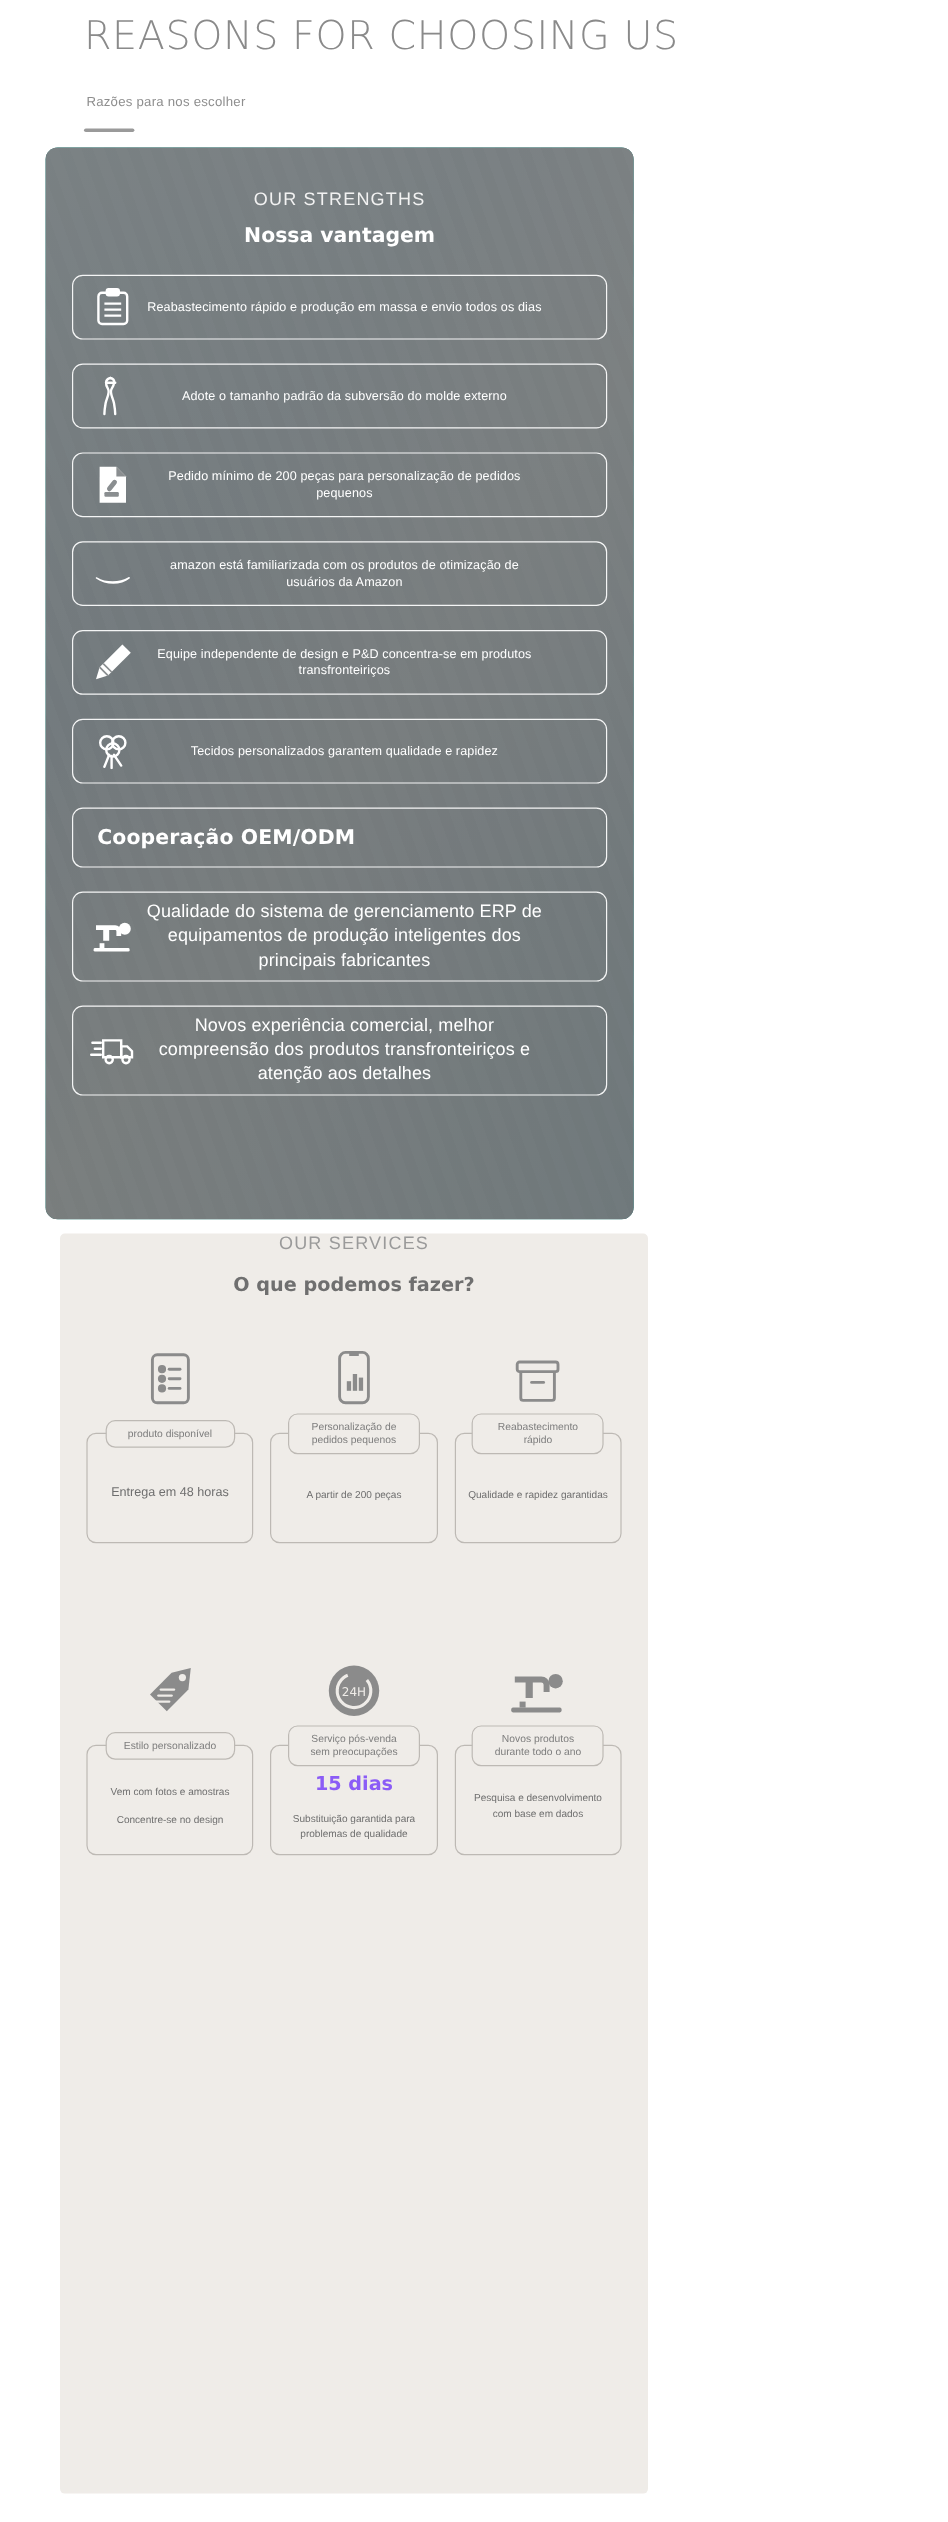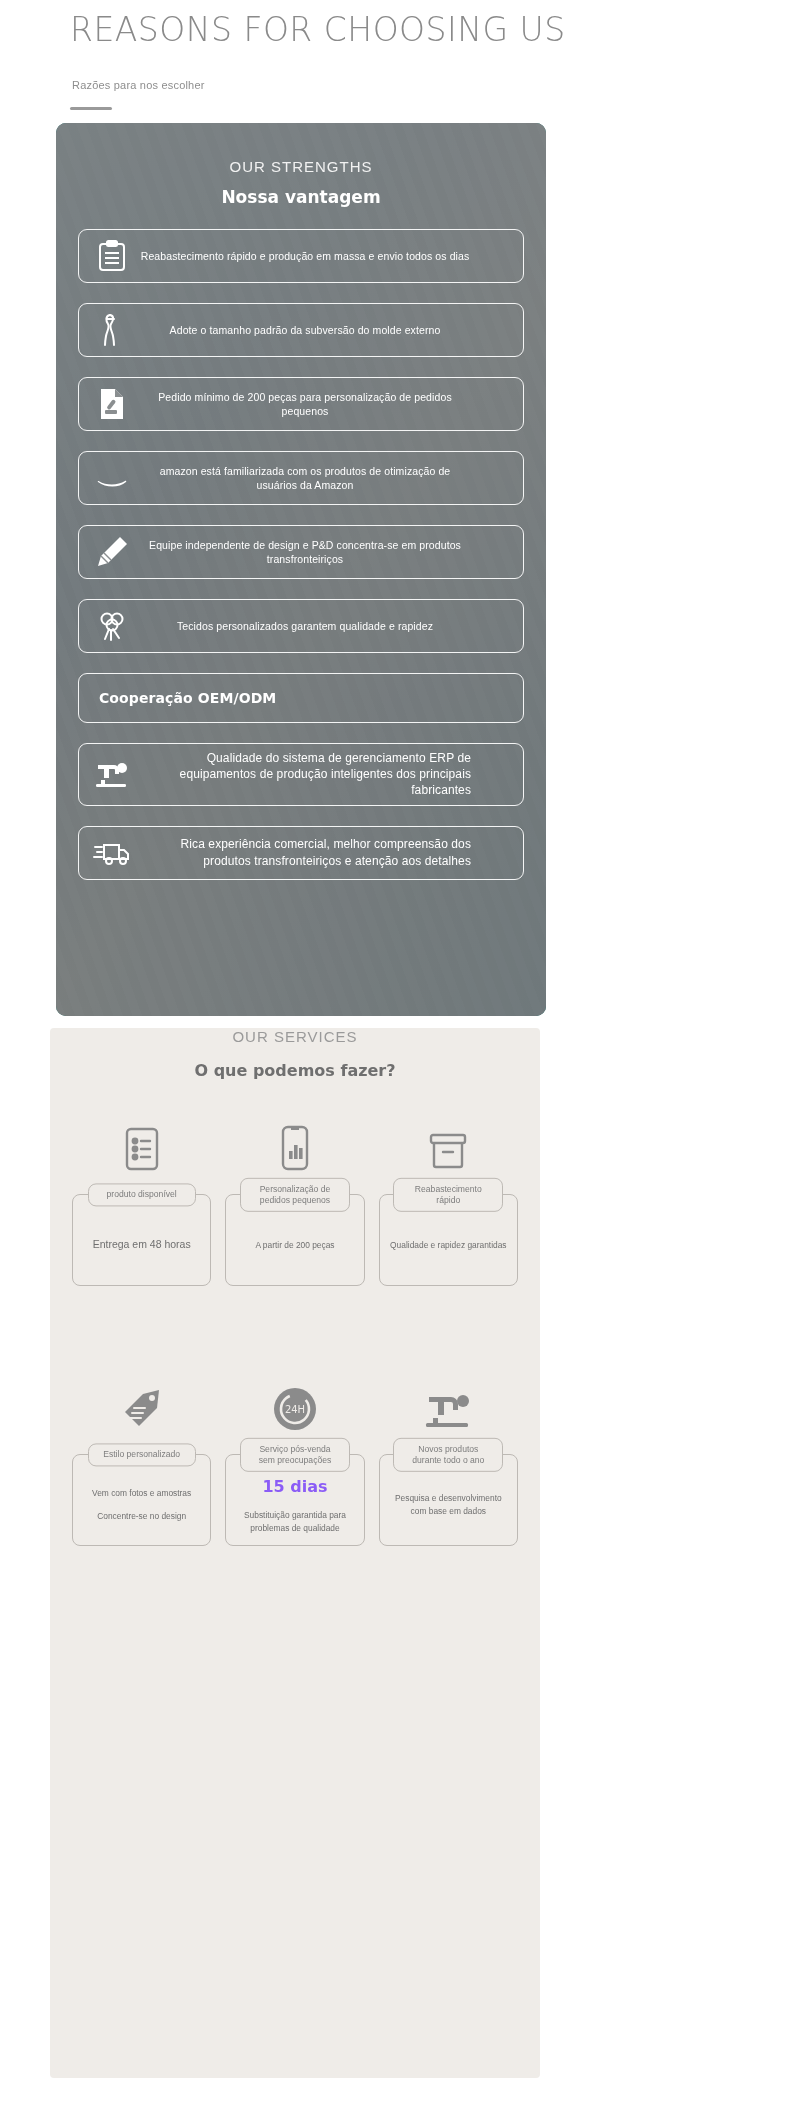--- a/index.html
+++ b/index.html
@@ -29,21 +29,21 @@
     color:#8e8e8e;
     letter-spacing:.2px;
   }
   .top-head .rule{
     margin-top:16px;
     width:42px;height:3px;background:#9a9a9a;border-radius:2px;
   }
 
   
   .strengths{
-    position:absolute;left:56px;top:123px;
+    position:absolute;left:38px;top:123px;
     width:490px;height:893px;
     border-radius:10px;
     overflow:hidden;
     background:#0f766e;
   }
   .strengths .bg{
     position:absolute;inset:0;
     background:
       linear-gradient(125deg, rgba(110,125,130,.55) 0%, rgba(90,105,115,.35) 32%, rgba(120,120,115,.45) 55%, rgba(70,95,105,.5) 100%),
       linear-gradient(200deg, rgba(150,160,160,.35) 0%, rgba(60,80,90,.3) 60%, rgba(100,110,100,.35) 100%),
@@ -80,24 +80,24 @@
     display:flex;align-items:center;justify-content:center;
     color:#ffffff;
     margin-right:4px;
   }
   .card .ico svg{display:block;}
   .card .txt{
     flex:1;text-align:center;color:#ffffff;
     font-size:10.5px;line-height:1.35;padding-right:42px;
     letter-spacing:.1px;
   }
-  .card.big .txt{font-size:14px;font-weight:700;text-align:left;padding-left:10px;
+  .card.big .txt{font-size:17px;font-weight:700;text-align:left;padding-left:10px;
     font-family:"DejaVu Sans", sans-serif;padding-right:0;}
   .card.f1 .txt{font-size:13px;}
-  .card.tiny .txt{font-size:12px;text-align:right;}
+  .card.tiny .txt{font-size:15px;}
 
   
   .services{
     position:absolute;left:50px;top:1028px;
     width:490px;height:1050px;
     background:#efece8;
     border-radius:4px;
   }
   .svc-en{
     text-align:center;color:#9a9a9a;font-size:15px;letter-spacing:1px;
@@ -252,21 +252,21 @@
       <div class="card tiny">
         <span class="ico">
           <svg width="38" height="28" viewBox="0 0 38 28" fill="none" stroke="currentColor" stroke-width="2" stroke-linecap="round">
             <path d="M11 6 H26 V20 H11 Z"></path>
             <path d="M26 11 H31 L35 15 V20 H26 Z"></path>
             <circle cx="16" cy="22" r="3"></circle>
               <circle cx="30" cy="22" r="3"></circle>
             <path d="M2 8 H9 M4 13 H9 M1 18 H9"></path>
           </svg>
         </span>
-        <span class="txt">Rica experiência comercial, melhor compreensão dos produtos transfronteiriços e atenção aos detalhes</span>
+        <span class="txt">Novos experiência comercial, melhor compreensão dos produtos transfronteiriços e atenção aos detalhes</span>
       </div>
     </div>
   </div>
 
   <div class="services">
     <div class="svc-en">OUR SERVICES</div>
     <div class="svc-pt">O que podemos fazer?</div>
 
     <div class="svc-grid">
 

